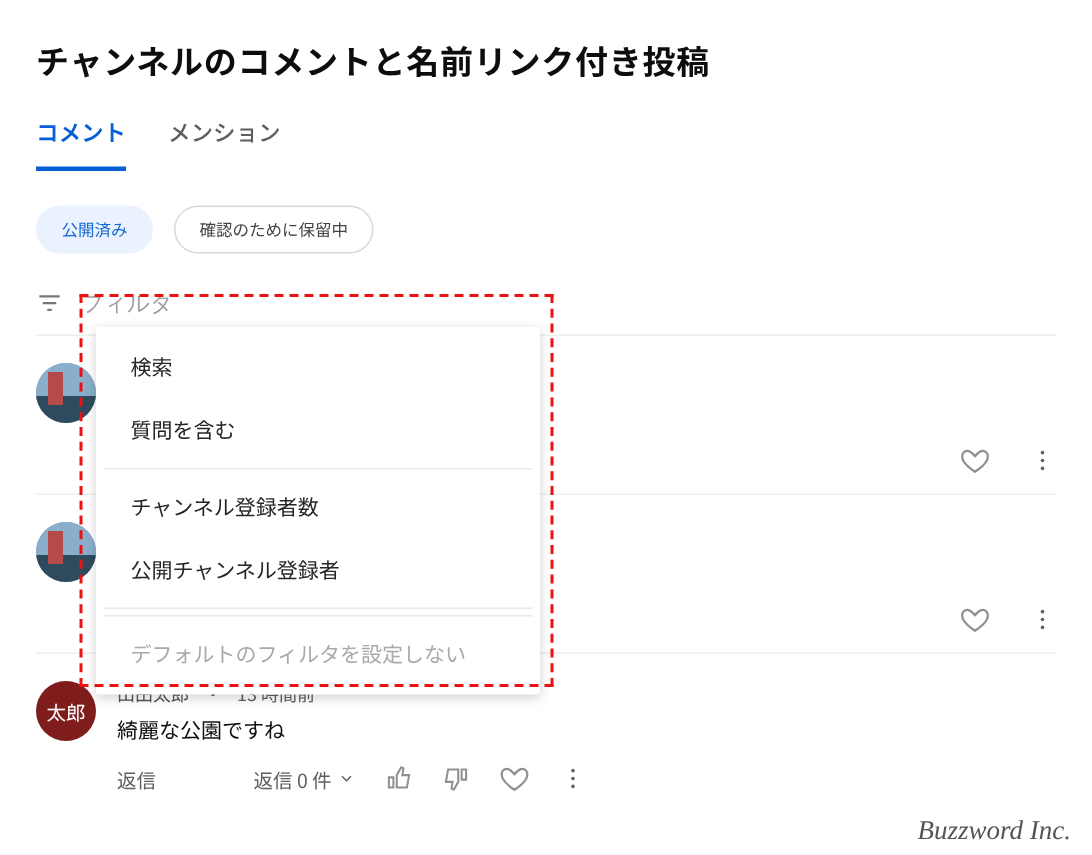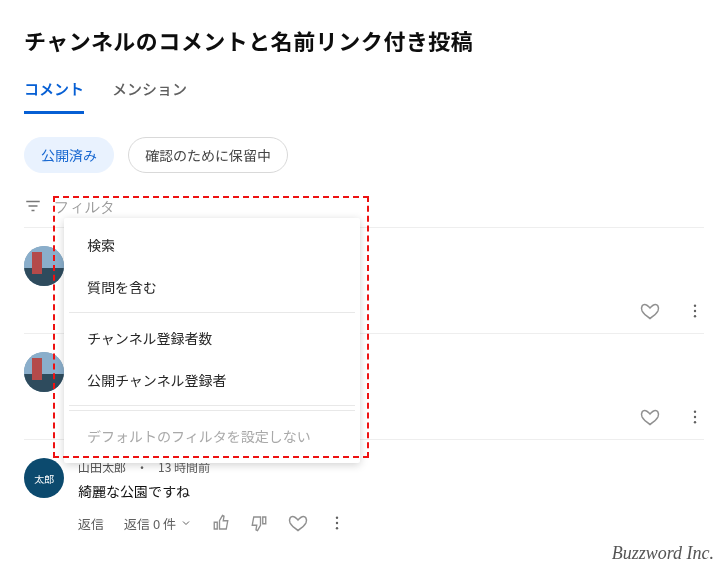--- a/index.html
+++ b/index.html
@@ -41,21 +41,21 @@
   }
   .tab.active {
     color:#065fd4;
     border-bottom:3px solid #065fd4;
     font-weight:600;
   }
   .status-filters { display:flex; gap:14px; margin-bottom:24px; }
   .pill {
     padding:7px 16px;
     border-radius:18px;
-    font-size:14px;
+    font-size:11px;
     cursor:pointer;
     border:1px solid transparent;
   }
   .pill.published {
     background:#e9f2fe;
     color:#1868d1;
     border-color:#e9f2fe;
   }
   .pill.held {
     background:#fff;
@@ -101,34 +101,34 @@
     background:
       linear-gradient(180deg,#8aaecb 0 55%, #2e4b5d 55% 100%);
   }
   .avatar::after{
     content:"";
     position:absolute;left:8px;top:6px;width:10px;height:22px;
     background:#b44a4a;
   }
   .avatar-text {
     width:40px;height:40px;border-radius:50%;
-    background:#0c4a6e;
+    background:#7f1d1d;
     color:#fff;
-    font-size:10px;
+    font-size:13px;
     display:flex;align-items:center;justify-content:center;
     flex:none;
     text-align:center;
   }
   .comment-body { flex:1; min-width:0; }
   .comment-meta { display:flex; gap:10px; font-size:12px; color:#606060; margin-bottom:6px;}
   .comment-meta .name{ color:#555; }
   .comment-text { font-size:14px; color:#0f0f0f; margin-bottom:12px;}
   .comment-actions { display:flex; align-items:center; gap:20px; color:#606060; font-size:13px;}
   .comment-actions .reply-btn{ color:#606060; cursor:pointer;}
-  .comment-actions .count{ display:flex; align-items:center; gap:4px; cursor:pointer;}
+  .comment-actions .count{ display:flex; align-items:center; gap:4px; cursor:pointer;margin-left:45px;}
   .icon-btn { cursor:pointer; color:#909090; display:flex; align-items:center; }
   .icon-btn svg{ display:block; }
   .row-right { margin-left:auto; display:flex; align-items:center; gap:26px; }
 
   
   .filter-menu {
     position:absolute;
     left: 64px;
     top: 218px;
     width: 296px;

